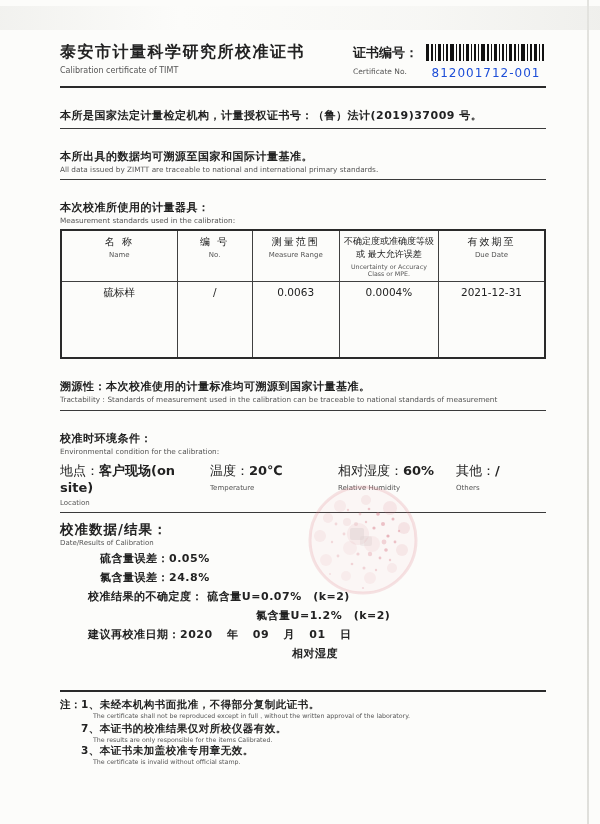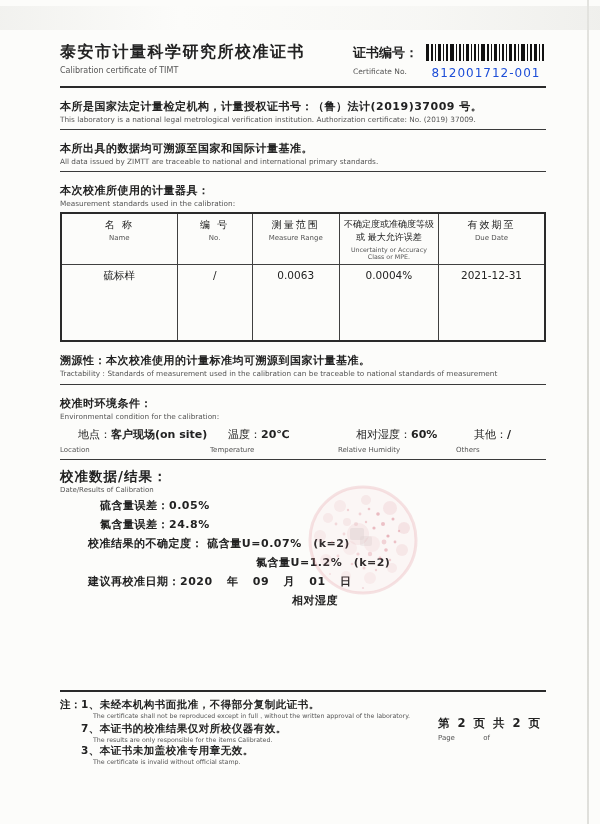--- a/index.html
+++ b/index.html
@@ -19,41 +19,41 @@
   .certno{display:flex;gap:8px;margin-top:2px;}
   .certno-labels{text-align:left;}
   .cert-label-cn{font-size:13px;font-weight:bold;white-space:nowrap;}
   .cert-label-en{font-size:7.5px;color:#555;margin-top:5px;}
   .barcode-wrap{text-align:center;}
   .cert-number{font-size:12px;letter-spacing:1px;margin-top:1px;color:#1d4ed8;}
 
   .rule-thick{border:none;border-top:2.5px solid #2a2a2a;margin:6px 0 0 0;}
   .rule-mid{border:none;border-top:1.5px solid #3a3a3a;margin:5px 0 0 0;}
 
-  .stmt{margin-top:11px;}
+  .stmt{margin-top:20px;}
   .stmt-cn{font-size:11px;font-weight:bold;letter-spacing:.5px;}
   .stmt-en{font-size:7.3px;color:#555;margin-top:1px;}
 
   
   table.std{width:100%;border-collapse:collapse;margin-top:4px;}
   table.std th,table.std td{border:1px solid #404040;}
   table.std{border:2px solid #2a2a2a;}
   table.std th{font-weight:normal;padding:4px 2px;vertical-align:top;}
   .th-cn{font-size:10px;letter-spacing:2px;}
   .th-en{font-size:7px;color:#555;margin-top:2px;letter-spacing:0;}
   .th-unc .th-cn{font-size:9px;letter-spacing:0;}
   .th-unc .th-en{font-size:6.3px;}
   table.std td{height:70px;vertical-align:top;text-align:center;
                font-size:10.5px;padding-top:4px;}
   .col-name{width:24%;}.col-no{width:15.5%;}.col-range{width:18%;}
   .col-unc{width:20.5%;}.col-due{width:22%;}
 
   
   .env-row{display:flex;margin-top:6px;}
-  .env-field .cn{font-size:11px;margin-left:18px;}
+  .env-field .cn{font-size:13px;}
   .env-field .cn b{font-weight:bold;}
   .env-field .en{font-size:7px;color:#555;margin-top:4px;}
   .env-f0{width:150px;}.env-f1{width:128px;}.env-f2{width:118px;}.env-f3{flex:1;}
 
   
   .res-head-cn{font-size:13.5px;font-weight:bold;margin-top:8px;letter-spacing:1px;}
   .res-head-en{font-size:7px;color:#555;}
   .res-line{font-size:11px;font-weight:bold;margin-top:4px;letter-spacing:.5px;}
   .ind40{margin-left:40px;}
   .ind28{margin-left:28px;}
@@ -132,21 +132,20 @@
           </svg>
           <div class="cert-number">812001712-001</div>
         </div>
       </div>
     </div>
 
     <hr class="rule-thick">
 
     <div class="stmt">
       <div class="stmt-cn">本所是国家法定计量检定机构，计量授权证书号：（鲁）法计(2019)37009 号。</div>
-      <div class="stmt-en">This laboratory is a national legal metrological verification institution. Authorization certificate: No. (2019) 37009.</div>
     </div>
     <hr class="rule-mid">
 
     <div class="stmt">
       <div class="stmt-cn">本所出具的数据均可溯源至国家和国际计量基准。</div>
       <div class="stmt-en">All data issued by ZIMTT are traceable to national and international primary standards.</div>
     </div>
     <hr class="rule-mid">
 
     <div class="stmt">
@@ -294,21 +293,14 @@
       <div class="notes-label">注：</div>
       <div>
         <div class="note-cn">1、未经本机构书面批准，不得部分复制此证书。</div>
         <div class="note-en">The certificate shall not be reproduced except in full，without the written approval of the laboratory.</div>
         <div class="note-cn">7、本证书的校准结果仅对所校仪器有效。</div>
         <div class="note-en">The results are only responsible for the items Calibrated.</div>
         <div class="note-cn">3、本证书未加盖校准专用章无效。</div>
         <div class="note-en">The certificate is invalid without official stamp.</div>
       </div>
     </div>
-    <div class="pageinfo">
-      <div class="pageinfo-cn">第 2 页 共 2 页</div>
-      <div class="pageinfo-en">
-        <span>Page</span>
-        <span class="pageinfo-of">of</span>
-      </div>
-    </div>
   </div>
 </div>
 
 </body></html>

